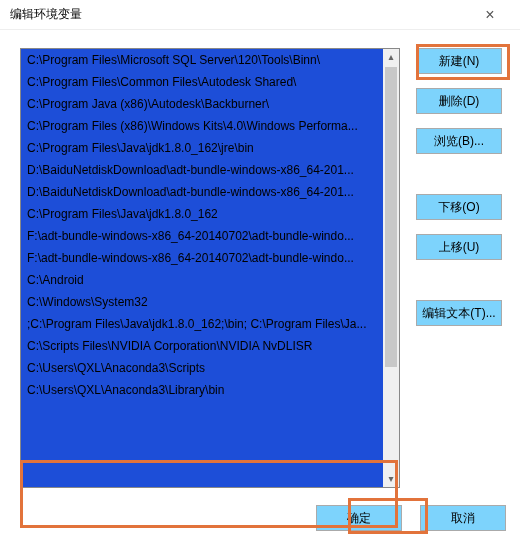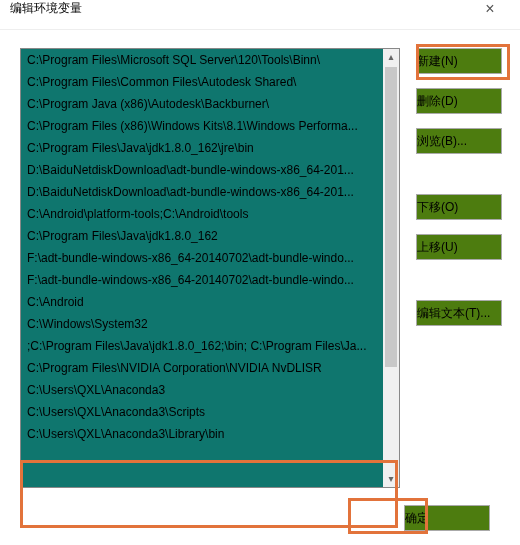--- a/index.html
+++ b/index.html
@@ -10,20 +10,21 @@
     background: #fff;
     color: #000;
     width: 520px;
     height: 545px;
     overflow: hidden;
     position: relative;
   }
   .titlebar {
     height: 30px;
     display: flex;
+    align-items: center;
     padding: 0 10px;
     border-bottom: 1px solid #eee;
   }
   .titlebar .title { flex: 1; }
   .close-x {
     font-size: 16px;
     width: 40px;
     text-align: center;
     color: #555;
   }
@@ -33,21 +34,21 @@
     left: 0; right: 0; bottom: 0;
   }
   .listbox {
     position: absolute;
     left: 20px;
     top: 18px;
     width: 380px;
     height: 440px;
     border: 1px solid #888;
     overflow: hidden;
-    background: #0f766e;
+    background: #1d4ed8;
   }
   .listbox-inner {
     position: absolute;
     left: 0; top: 0; right: 16px; bottom: 0;
     overflow: hidden;
   }
   .list-item {
     height: 22px;
     line-height: 22px;
     padding: 0 6px;
@@ -85,38 +86,38 @@
     position: absolute;
     right: 14px;
     top: 18px;
     width: 90px;
   }
   .btn {
     width: 86px;
     height: 26px;
     margin-bottom: 14px;
     border: 1px solid #aaa;
-    background: #4d7c0f;
-    text-align: left;
+    background: #7dd3fc;
+    text-align: center;
     line-height: 24px;
     font-size: 12px;
     cursor: default;
   }
   .gap { height: 26px; }
   .highlight-new {
     position: absolute;
     border: 3px solid #e2733b;
     pointer-events: none;
   }
   .hl-newbtn { right: 10px; top: 44px; width: 94px; height: 36px; }
   .hl-rows  { left: 20px; top: 460px; width: 378px; height: 68px; }
   .hl-ok    { left: 348px; top: 498px; width: 80px; height: 36px; }
   .footer-btns {
     position: absolute;
-    right: 30px;
+    right: 14px;
     bottom: 14px;
     display: flex;
     gap: 18px;
   }
   .footer-btns .btn { margin-bottom: 0; }
 </style>
 </head>
 <body>
 
 <div class="titlebar">
@@ -124,33 +125,31 @@
   <span class="close-x">×</span>
 </div>
 
 <div class="content">
 
   <div class="listbox">
     <div class="listbox-inner" id="listbox-inner">
         <div class="list-item">C:\Program Files\Microsoft SQL Server\120\Tools\Binn\</div>
         <div class="list-item">C:\Program Files\Common Files\Autodesk Shared\</div>
         <div class="list-item">C:\Program Java (x86)\Autodesk\Backburner\</div>
-        <div class="list-item">C:\Program Files (x86)\Windows Kits\8.1\Windows Performa...</div>
+        <div class="list-item">C:\Program Files (x86)\Windows Kits\4.0\Windows Performa...</div>
         <div class="list-item">C:\Program Files\Java\jdk1.8.0_162\jre\bin</div>
         <div class="list-item">D:\BaiduNetdiskDownload\adt-bundle-windows-x86_64-201...</div>
         <div class="list-item">D:\BaiduNetdiskDownload\adt-bundle-windows-x86_64-201...</div>
-        <div class="list-item">C:\Android\platform-tools;C:\Android\tools</div>
         <div class="list-item">C:\Program Files\Java\jdk1.8.0_162</div>
         <div class="list-item">F:\adt-bundle-windows-x86_64-20140702\adt-bundle-windo...</div>
         <div class="list-item">F:\adt-bundle-windows-x86_64-20140702\adt-bundle-windo...</div>
         <div class="list-item">C:\Android</div>
         <div class="list-item">C:\Windows\System32</div>
         <div class="list-item">;C:\Program Files\Java\jdk1.8.0_162;\bin; C:\Program Files\Ja...</div>
-        <div class="list-item">C:\Program Files\NVIDIA Corporation\NVIDIA NvDLISR</div>
-        <div class="list-item">C:\Users\QXL\Anaconda3</div>
+        <div class="list-item">C:\Scripts Files\NVIDIA Corporation\NVIDIA NvDLISR</div>
         <div class="list-item">C:\Users\QXL\Anaconda3\Scripts</div>
         <div class="list-item">C:\Users\QXL\Anaconda3\Library\bin</div>
       </div>
     <div class="scrollbar">
       <div class="scroll-arrow up">▴</div>
       <div class="scroll-thumb"></div>
       <div class="scroll-arrow down">▾</div>
     </div>
   </div>
 
@@ -160,19 +159,20 @@
     <div class="btn">浏览(B)...</div>
     <div class="gap"></div>
     <div class="btn">下移(O)</div>
     <div class="btn">上移(U)</div>
     <div class="gap"></div>
     <div class="btn">编辑文本(T)...</div>
   </div>
 
   <div class="footer-btns">
     <div class="btn">确定</div>
+    <div class="btn">取消</div>
   </div>
 
 </div>
 
 <div class="highlight-new hl-newbtn"></div>
 <div class="highlight-new hl-rows"></div>
 <div class="highlight-new hl-ok"></div>
 
 </body></html>

